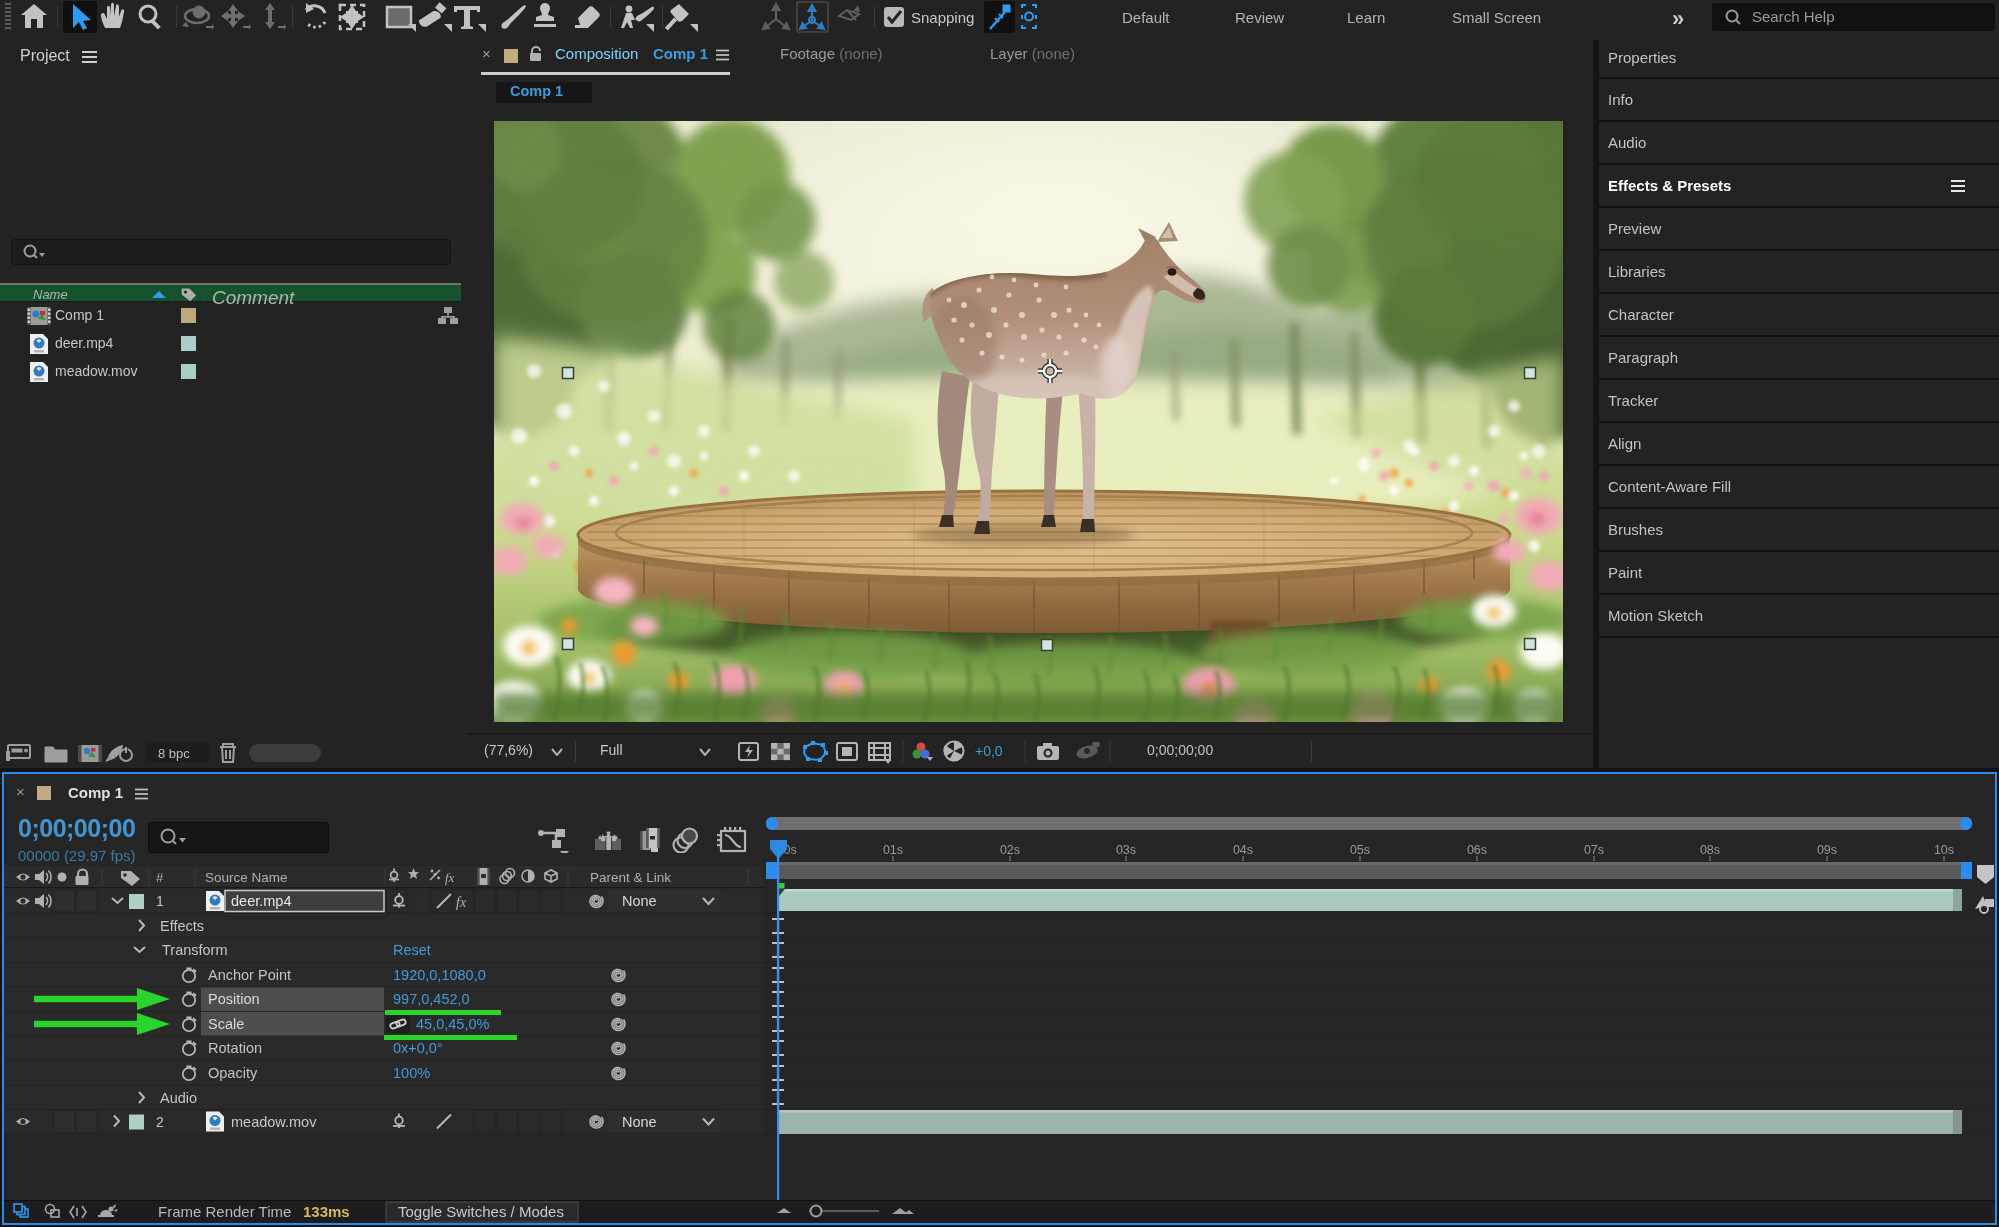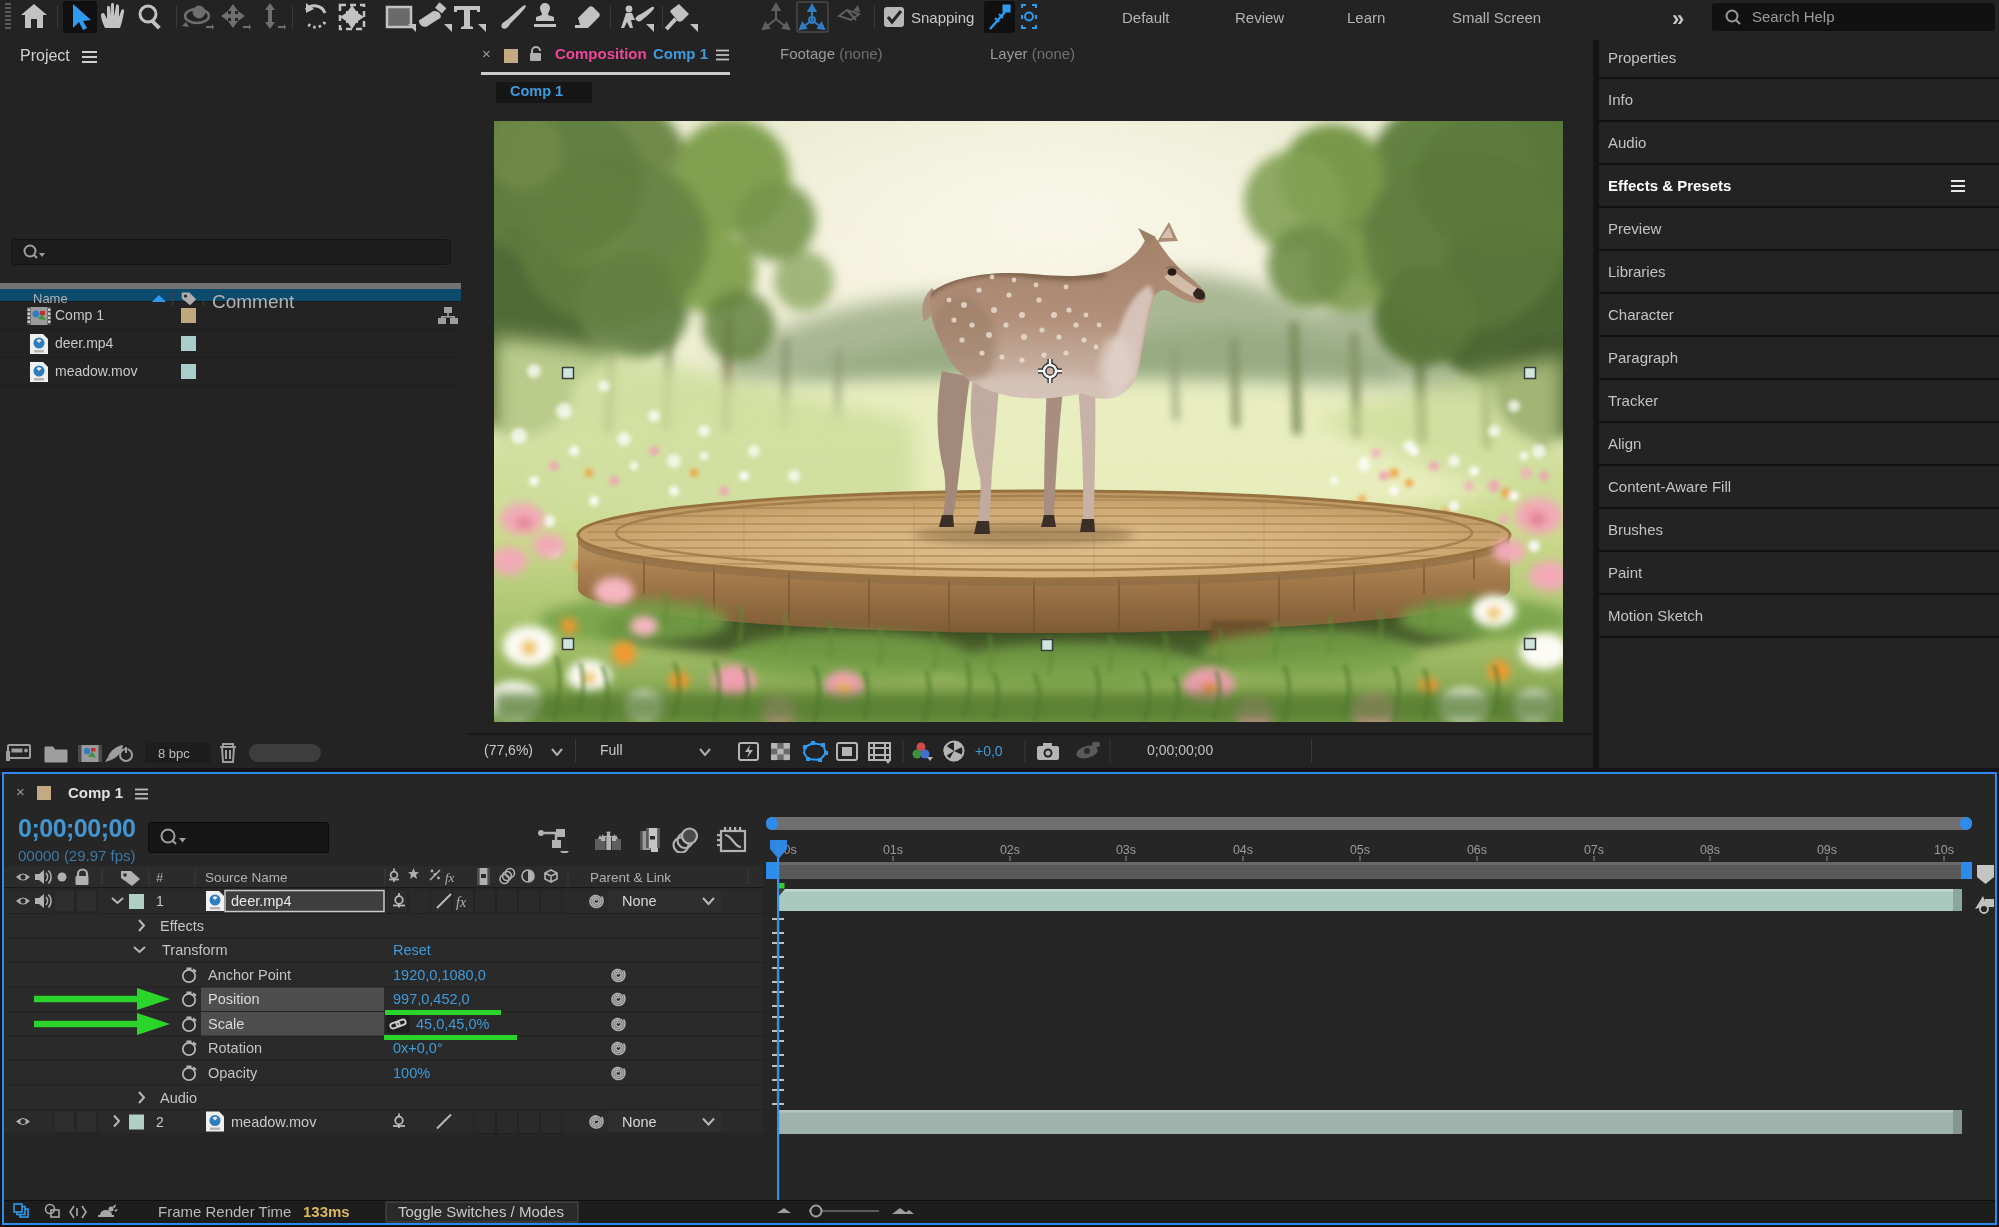--- a/index.html
+++ b/index.html
@@ -184,21 +184,21 @@
     </svg>
 
     <div class="abs" style="left:11px;top:202px;width:440px;height:26px;background:#1c1c1c;border-radius:4px;border:1px solid #141414;">
       <svg width="30" height="20" style="position:absolute;left:10px;top:3px">
         <circle cx="8" cy="8" r="5.5" fill="none" stroke="#9e9e9e" stroke-width="2"></circle>
         <line x1="12" y1="12" x2="15" y2="15" stroke="#9e9e9e" stroke-width="2"></line>
         <path d="M17 10 l6 0 l-3 4 z" fill="#9e9e9e"></path>
       </svg>
     </div>
 
-    <div class="abs" style="left:0px;top:246px;width:461px;height:19px;background:#0c4a6e;border-top:6px solid #737373;border-bottom:1px solid #1a1a1a;">
+    <div class="abs" style="left:0px;top:246px;width:461px;height:19px;background:#14532d;border-top:2px solid #737373;border-bottom:1px solid #1a1a1a;font-style:italic;">
       <span class="abs" style="left:33px;top:2px;font-size:13px;color:#b2b2b2;">Name</span>
       <svg width="20" height="12" style="position:absolute;left:150px;top:4px">
           <path d="M2 9 L9 2 L16 9 Z" fill="#2e9af0"></path>
         </svg>
       <div class="abs" style="left:172px;top:2px;width:1px;height:15px;background:#3c3c3c"></div>
       <svg width="22" height="17" style="position:absolute;left:180px;top:1px">
         <path d="M2 3 L11 3 L19 11 L12 18 L2 10 Z" fill="#adadad" transform="scale(0.85)"></path>
         <circle cx="5.5" cy="6" r="1.6" fill="#262626"></circle>
       </svg>
       <div class="abs" style="left:203px;top:2px;width:1px;height:15px;background:#3c3c3c"></div>
@@ -304,21 +304,21 @@
 
   <div class="panel" id="comppanel" style="left:467px;top:37px;width:1126px;height:731px;">
 
     <div class="abs" style="left:0;top:0;width:1126px;height:36px;">
       <span class="abs" style="left:15px;top:8px;color:#9a9a9a;font-size:15px;">×</span>
       <div class="abs" style="left:37px;top:12px;width:14px;height:14px;background:#c3aa82;"></div>
       <svg width="14" height="16" style="position:absolute;left:62px;top:9px">
         <path d="M3 7 L3 5 a4 4 0 0 1 8 0" fill="none" stroke="#b0b0b0" stroke-width="2"></path>
         <rect x="1" y="7" width="11" height="8" rx="1" fill="#b0b0b0"></rect>
       </svg>
-      <span class="abs" style="left:88px;top:8px;color:#ec4899;font-size:15px;font-weight:bold;">Composition</span>
+      <span class="abs" style="left:88px;top:8px;color:#7dd3fc;font-size:15px;font-weight:normal;">Composition</span>
       <span class="abs" style="left:186px;top:8px;color:#3f9bdc;font-size:15px;font-weight:bold;">Comp 1</span>
       <svg width="16" height="13" style="position:absolute;left:248px;top:12px">
           <g stroke="#bdbdbd" stroke-width="1.8">
             <line x1="1" y1="1.5" x2="14" y2="1.5"></line>
             <line x1="1" y1="6" x2="14" y2="6"></line>
             <line x1="1" y1="10.5" x2="14" y2="10.5"></line>
           </g>
         </svg>
       <div class="abs" style="left:14px;top:35px;width:249px;height:2.5px;background:#cccccc;"></div>
       <span class="abs" style="left:313px;top:8px;color:#9a9a9a;font-size:15px;">Footage <span style="color:#6f6f6f">(none)</span></span>

